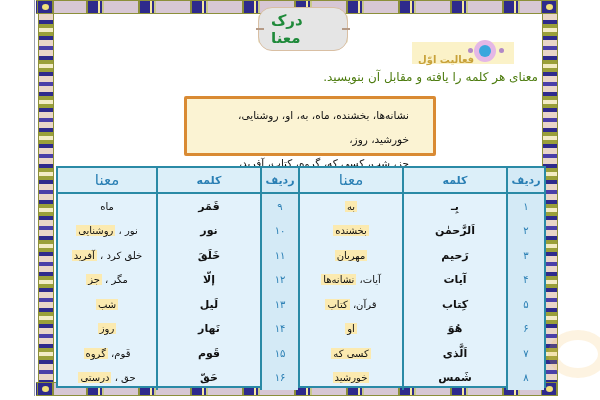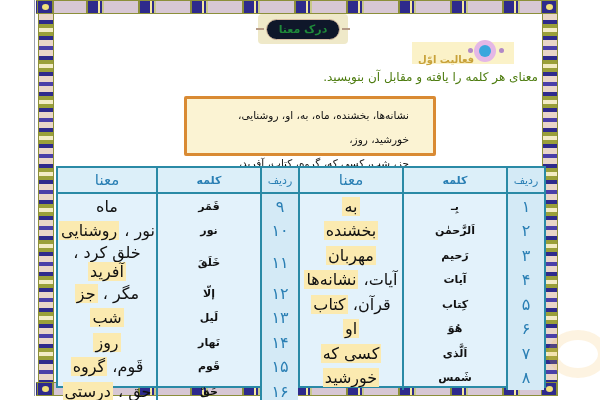--- a/index.html
+++ b/index.html
@@ -41,22 +41,22 @@
   }
   .outer-line { position: absolute; left: 34px; top: 0; width: 1px; height: 396px; background: #9aa0b0; }
 
   
   .title-badge {
     position: absolute; left: 258px; top: 14px; width: 90px; height: 30px;
     background: #efe9c9; border-radius: 4px;
     display: flex; align-items: center; justify-content: center;
   }
   .title-badge .pill {
-    padding: 3px 12px; border-radius: 14px; background: #0f172a;
-    border: 1px solid #d9bfa3; color: #1f8a3a; font-size: 11px; font-weight: bold;
+    padding: 3px 12px; border-radius: 14px; background: #e5e5e5;
+    border: 1px solid #d9bfa3; color: #1f8a3a; font-size: 15px; font-weight: bold;
   }
   .title-badge .flourish { position: absolute; width: 8px; height: 2px; background: #b59a86; top: 14px; }
   .title-badge .flourish.l { left: -2px; }
   .title-badge .flourish.r { right: -2px; }
 
   
   .activity {
     position: absolute; left: 412px; top: 42px; height: 22px; width: 102px;
     background: #fbf2c8; display: flex; align-items: center; justify-content: flex-start;
     padding-left: 6px; box-sizing: border-box;
@@ -88,24 +88,24 @@
     border: 2px solid #2a8aa6; box-sizing: border-box; background: #e3f2fb;
     direction: rtl;
   }
   .tbl.right { left: 298px; width: 248px; }
   .tbl.left { left: 56px; width: 244px; }
   .tbl table { width: 100%; border-collapse: collapse; table-layout: fixed; }
   .tbl th {
     height: 22px; font-size: 15px; font-weight: normal; color: #2a7fb4;
     border-bottom: 2px solid #2a8aa6; background: #dceff9;
   }
-  .tbl td { height: 24.5px; text-align: center; font-size: 16px; color: #111; padding: 0; }
+  .tbl td { height: 24.5px; text-align: center; font-size: 10px; color: #111; padding: 0; }
   .tbl .c-num { width: 34px; color: #2a7fb4; border-left: 2px solid #2a8aa6; background: #d4eaf6; }
   .tbl .c-word { width: 100px; font-weight: bold; font-size: 11px; border-left: 2px solid #2a8aa6; margin-top: 7px; }
-  .tbl th.c-num { color: #2a7fb4; font-size: 11px; }
+  .tbl th.c-num { color: #2a7fb4; font-size: 11px; font-weight: bold; }
   .hl { background: #fbeab0; padding: 0 2px; }
 
   .watermark {
     position: absolute; left: 548px; top: 330px; width: 60px; height: 48px;
     border: 10px solid rgba(245,190,90,0.18); border-radius: 50%; box-sizing: border-box;
   }
 </style>
 </head>
 <body>
 

